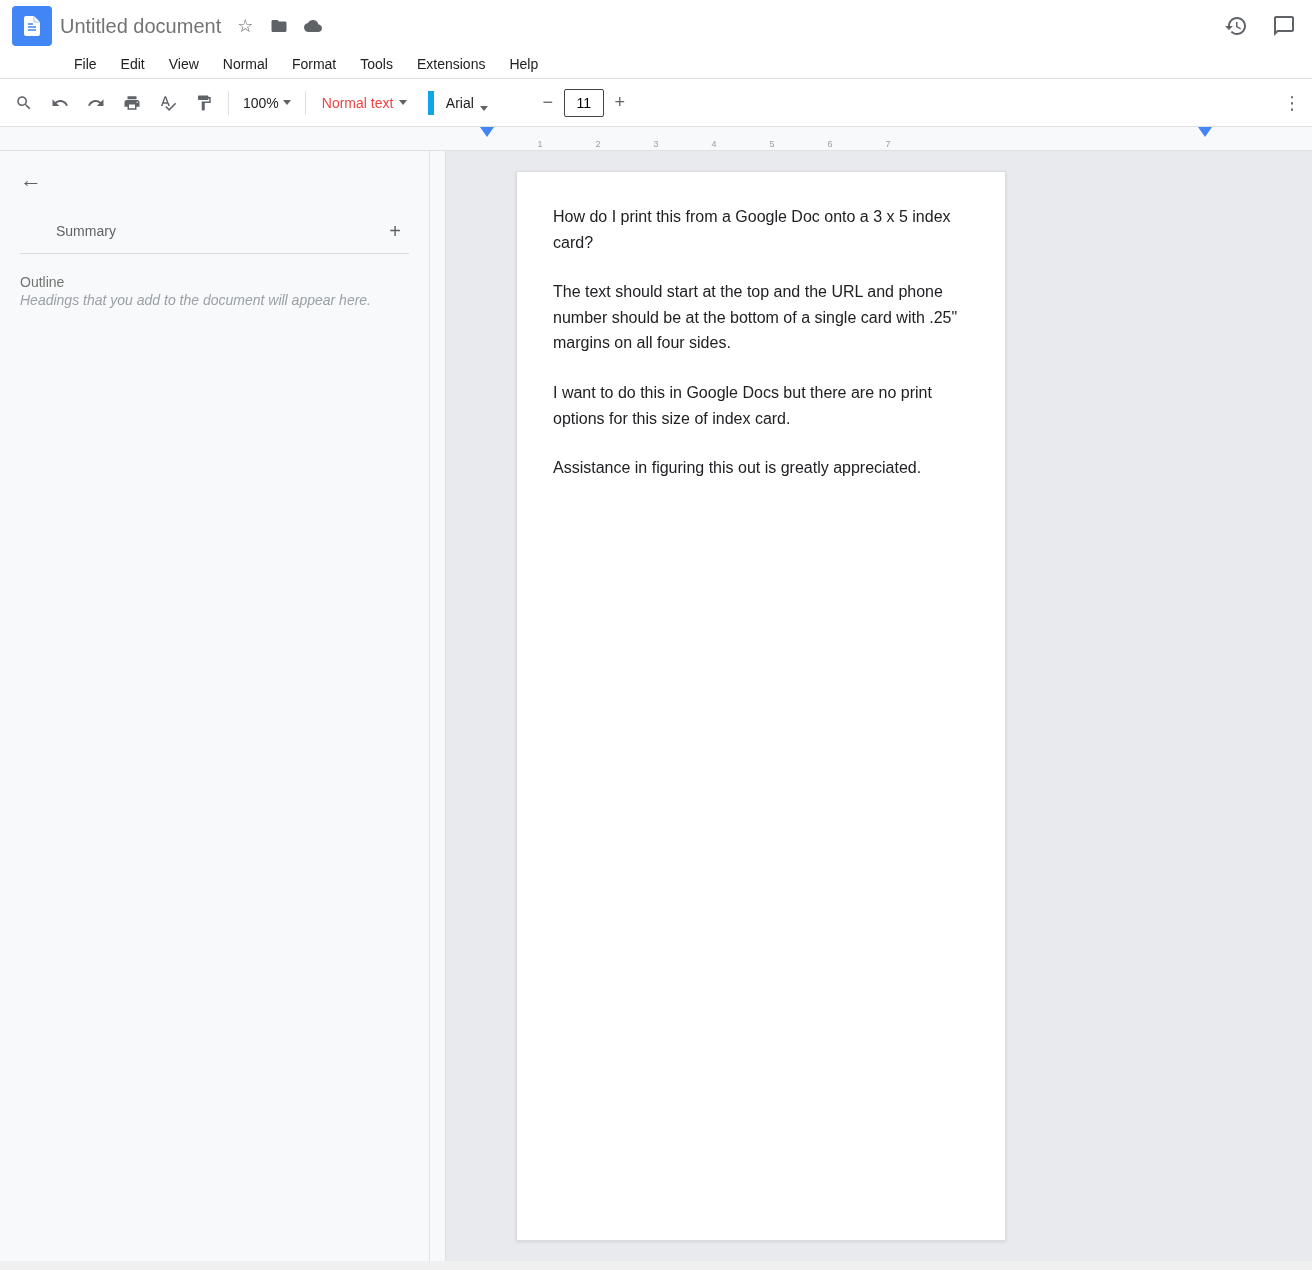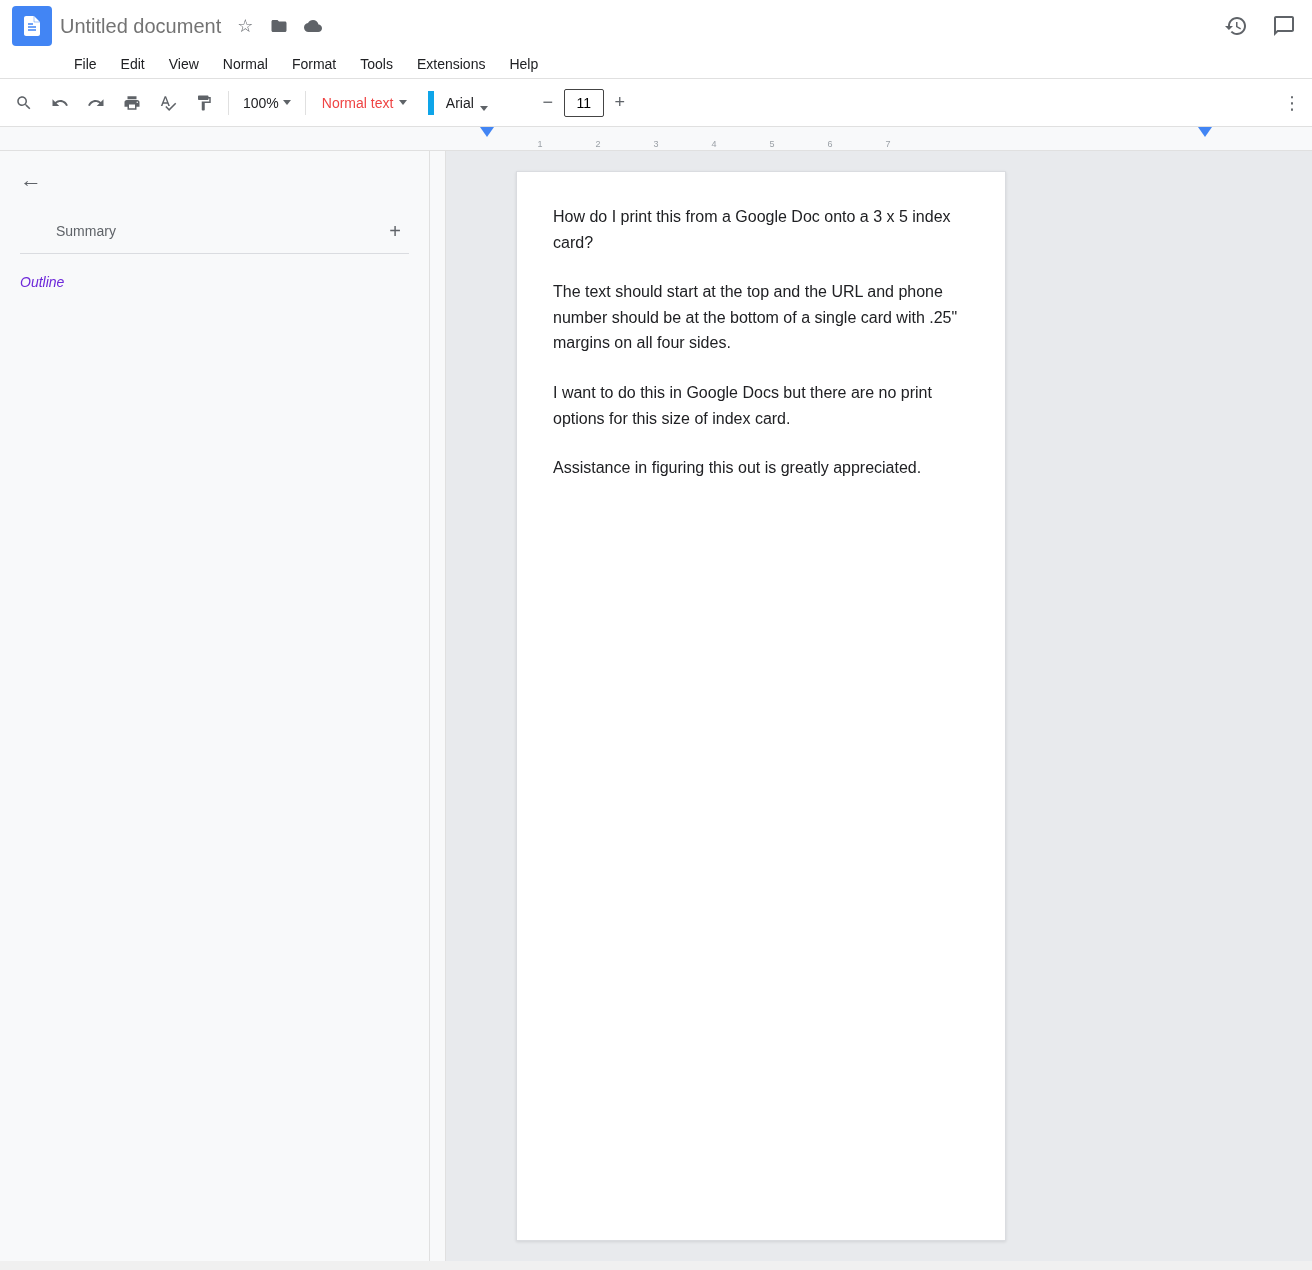--- a/index.html
+++ b/index.html
@@ -265,22 +265,21 @@
       background: none;
       border-radius: 4px;
     }
     .sidebar-divider {
       height: 1px;
       background: #dadce0;
       margin-bottom: 20px;
     }
     .sidebar-outline-title {
       font-size: 14px;
-      color: #6d28d9;
-      font-style: italic;
+      color: #737373;
     }
     .sidebar-outline-hint {
       font-size: 14px;
       color: #9aa0a6;
       font-style: italic;
       line-height: 1.5;
     }
 
     
     .doc-area {
@@ -476,20 +475,21 @@
   <div class="sidebar">
     <div class="sidebar-back">←</div>
 
     <div class="sidebar-section">
       <span class="sidebar-section-title">Summary</span>
       <button class="sidebar-add-btn">+</button>
     </div>
     <div class="sidebar-divider"></div>
 
     <div class="sidebar-outline-title">Outline</div>
+    <div class="sidebar-outline-hint">Headings that you add to the document will appear here.</div>
   </div>
 
   <div class="v-ruler"></div>
 
   <div class="doc-area">
     <div class="page">
       <p>How do I print this from a Google Doc onto a 3 x 5 index card?</p>
       <p>The text should start at the top and the URL and phone number should be at the bottom of a single card with .25" margins on all four sides.</p>
       <p>I want to do this in Google Docs but there are no print options for this size of index card.</p>
       <p>Assistance in figuring this out is greatly appreciated.</p>

